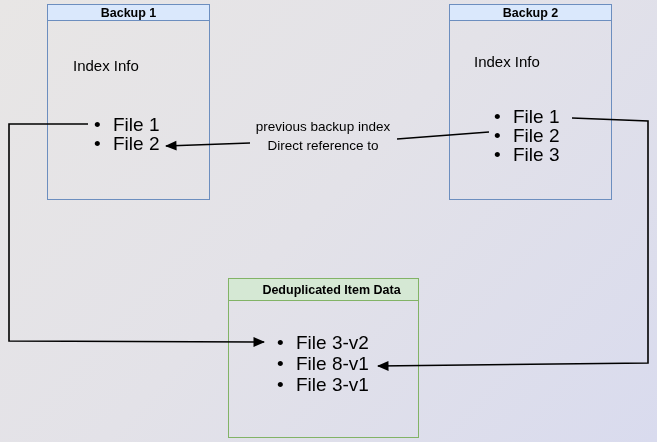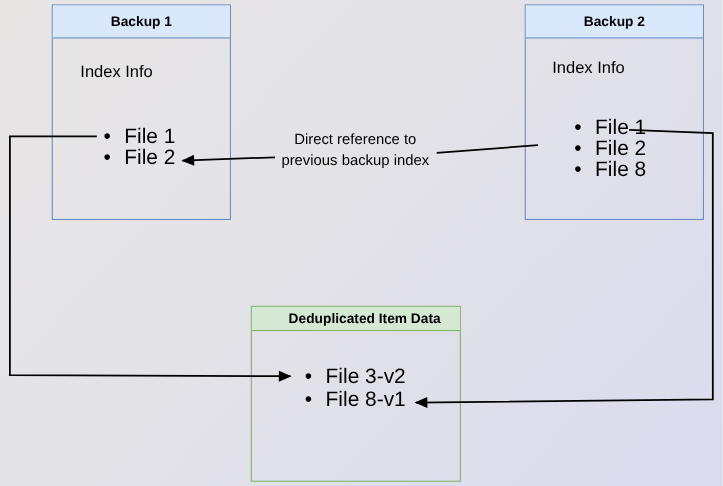--- a/index.html
+++ b/index.html
@@ -11,26 +11,26 @@
     background:linear-gradient(133deg,#e8e6e5 0%,#e3e2e8 48%,#d9dbee 100%);
   }
   .box{position:absolute;box-sizing:border-box;border:1.5px solid;}
   .box-header{
     box-sizing:border-box;
     display:flex;align-items:center;justify-content:center;
     font-size:12.5px;font-weight:bold;
     border-bottom-style:solid;border-bottom-width:1.5px;
   }
   .blue-box{border-color:#6c8ebf;}
-  .blue-box .box-header{background:#dae8fc;border-bottom-color:#6c8ebf;height:30px;}
+  .blue-box .box-header{background:#dae8fc;border-bottom-color:#6c8ebf;height:16px;}
   .green-box{border-color:#82b366;}
   .green-box .box-header{background:#d5e8d4;border-bottom-color:#82b366;height:22px;padding-left:16px;}
 
   #backup1{left:47px;top:4px;width:163px;height:196px;}
-  #backup2{left:449px;top:4px;width:163px;height:196px;margin-left:28px;}
+  #backup2{left:449px;top:4px;width:163px;height:196px;}
   #dedup{left:228px;top:278px;width:191px;height:160px;}
 
   .index-label{position:absolute;font-size:15px;line-height:20px;text-align:right;}
   #backup1 .index-label{left:25px;top:51px;}
   #backup2 .index-label{left:24px;top:47px;}
 
   ul.filelist{position:absolute;list-style:none;margin:0;padding:0;font-size:19px;}
   ul.filelist li{position:relative;padding-left:27px;}
   ul.filelist li::before{content:"\2022";position:absolute;left:8px;}
   #backup1 ul.filelist{left:38px;top:110px;}
@@ -63,37 +63,38 @@
   </div>
 
   <div id="backup2" class="box blue-box">
     <div class="box-header">
       <span>Backup 2</span>
     </div>
     <div class="index-label">Index Info</div>
     <ul class="filelist">
       <li>File 1</li>
       <li>File 2</li>
-      <li>File 8</li>
+      <li>File 3</li>
     </ul>
   </div>
 
   <div id="dedup" class="box green-box">
     <div class="box-header">
       <span>Deduplicated Item Data</span>
     </div>
     <ul class="filelist">
       <li>File 3-v2</li>
       <li>File 8-v1</li>
+      <li>File 3-v1</li>
     </ul>
   </div>
 
   <div id="edge-label">
+    <div>previous backup index</div>
     <div>Direct reference to</div>
-    <div>previous backup index</div>
   </div>
 
   <svg id="connectors" width="657" height="442" viewBox="0 0 657 442" xmlns="http://www.w3.org/2000/svg">
     <defs>
       <marker id="ah" markerUnits="userSpaceOnUse" markerWidth="13" markerHeight="11" refX="11" refY="5.5" orient="auto">
         <path d="M0.5,0.5 L12,5.5 L0.5,10.5 Z" fill="#000"></path>
       </marker>
     </defs>
     <path d="M88,124 L9,124 L9,341 L264,342" fill="none" stroke="#000" stroke-width="1.6" marker-end="url(#ah)"></path>
     <path d="M489,132 L397,139" fill="none" stroke="#000" stroke-width="1.6"></path>

